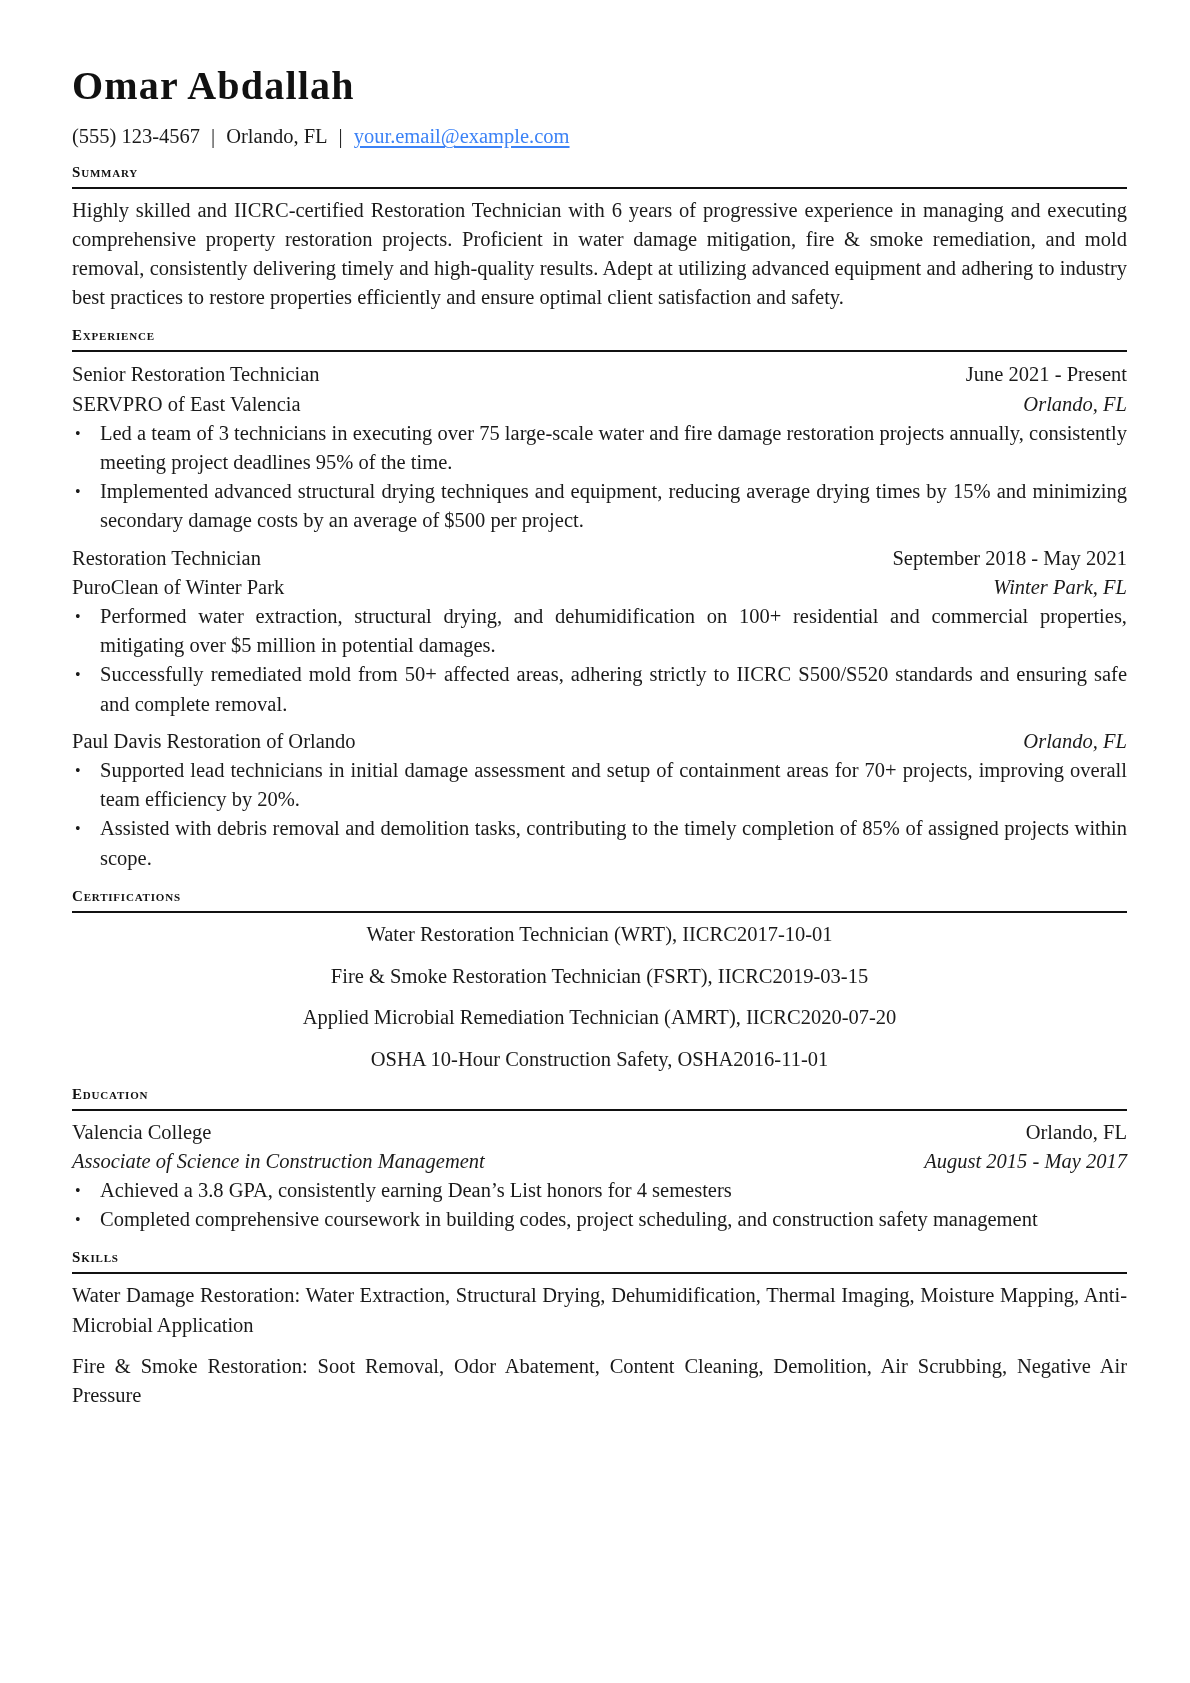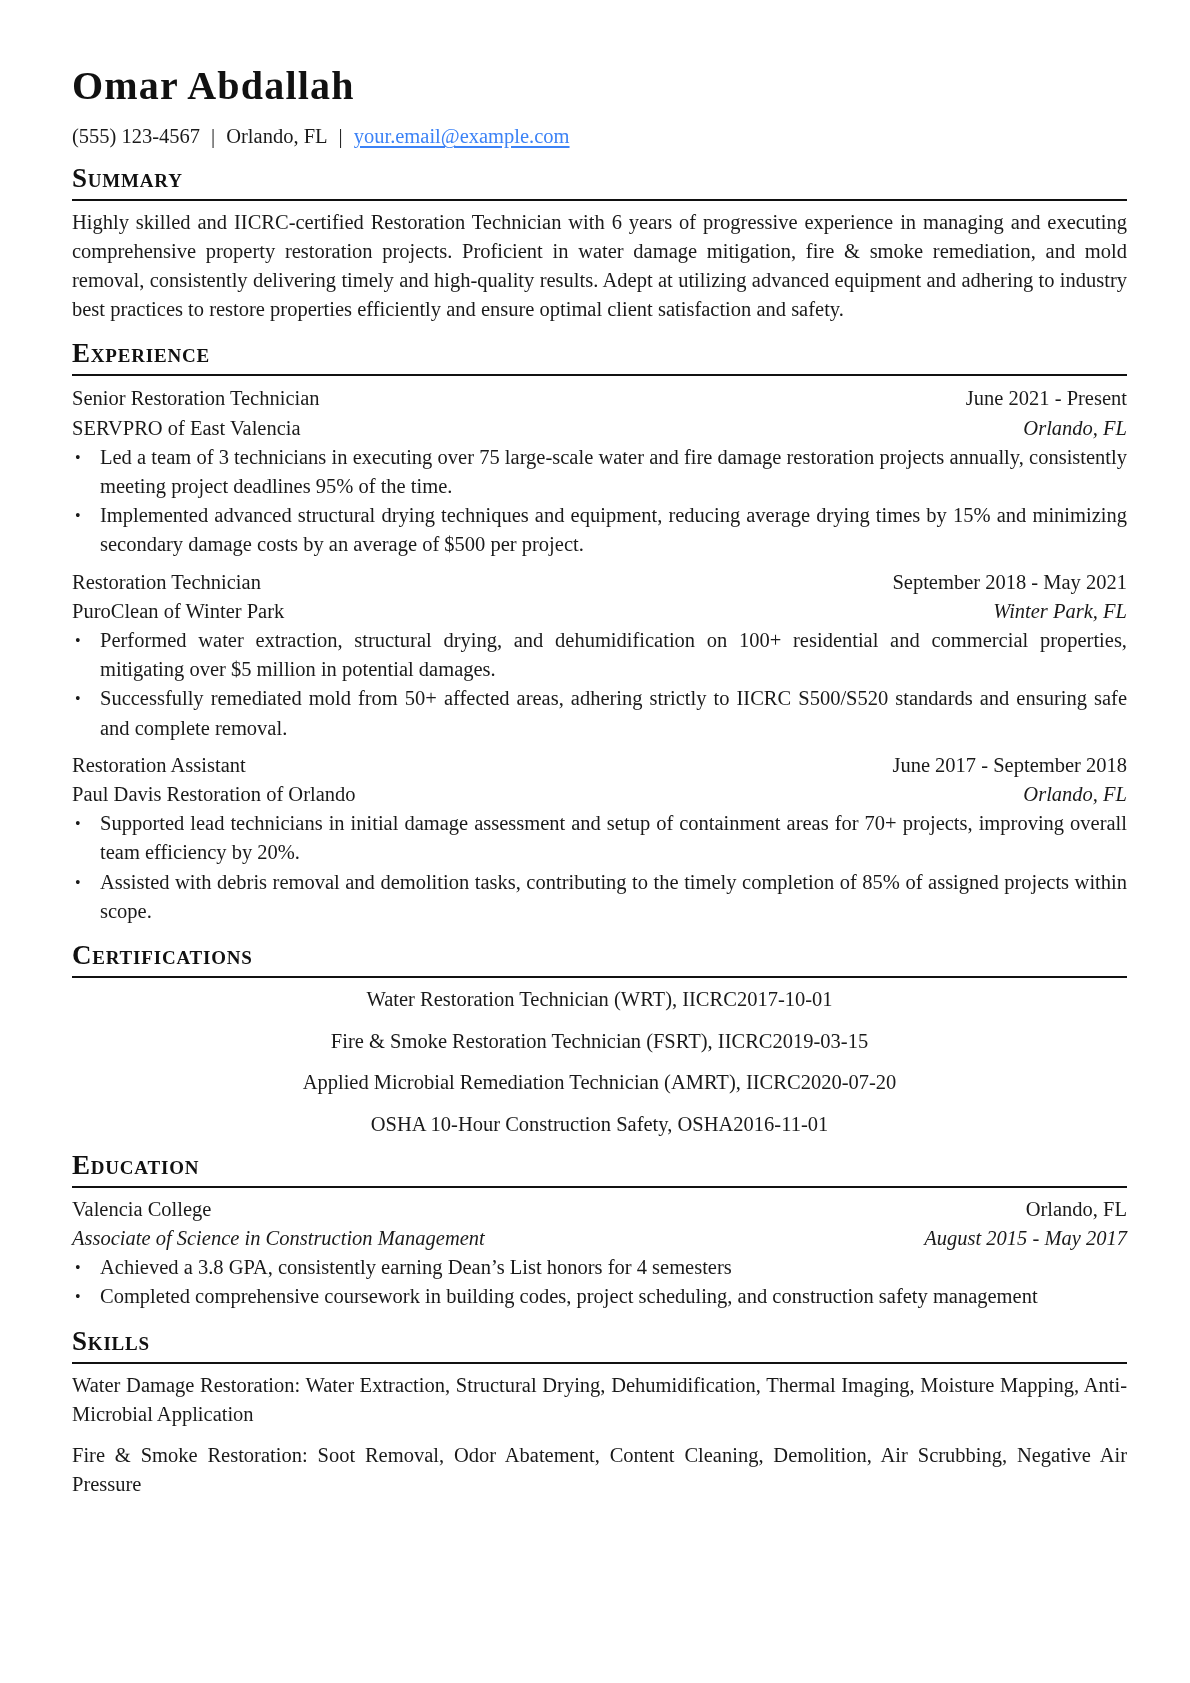--- a/index.html
+++ b/index.html
@@ -12,21 +12,21 @@
   .page { position: relative; padding: 58px 63px 0 72px; }
   .name {
     font-size: 40px; font-weight: bold; letter-spacing: 1.2px;
     line-height: 1; margin: 8px 0 0 0; color: #111;
   }
   .contact { margin-top: 18px; line-height: 1.2; font-size: 20.5px; }
   .contact .sep { margin: 0 11px; }
   .contact a { color: #3b82f6; text-decoration: underline; text-underline-offset: 3px; }
   .section { margin-top: 16px; }
   .sec-title {
-    font-size: 27px; font-weight: bold; font-variant: small-caps;
+    font-size: 15px; font-weight: bold; font-variant: small-caps;
     letter-spacing: 0.8px; line-height: 1; padding-bottom: 7px;
     border-bottom: 2px solid #111; margin-bottom: 7px; color: #111;
   }
   .para { line-height: 29.2px; text-align: justify; }
   .row { display: flex; justify-content: space-between; align-items: baseline; line-height: 29.2px; }
   .bold { font-weight: normal; }
   .ital { font-style: italic; }
   .entry { margin-top: 8px; }
   .entry:first-of-type { margin-top: 0; }
   ul.bullets { margin: 0; padding: 0 0 0 28px; list-style: none; }
@@ -82,24 +82,20 @@
         <span class="ital">Winter Park, FL</span>
       </div>
       <ul class="bullets">
         <li>Performed water extraction, structural drying, and dehumidification on 100+ residential and commercial properties, mitigating over $5 million in potential damages.</li>
         <li>Successfully remediated mold from 50+ affected areas, adhering strictly to IICRC S500/S520 standards and ensuring safe and complete removal.</li>
       </ul>
     </div>
 
     <div class="entry">
       <div class="row">
-        <span class="bold">Restoration Assistant</span>
-        <span>June 2017 - September 2018</span>
-      </div>
-      <div class="row">
         <span>Paul Davis Restoration of Orlando</span>
         <span class="ital">Orlando, FL</span>
       </div>
       <ul class="bullets">
         <li>Supported lead technicians in initial damage assessment and setup of containment areas for 70+ projects, improving overall team efficiency by 20%.</li>
         <li>Assisted with debris removal and demolition tasks, contributing to the timely completion of 85% of assigned projects within scope.</li>
       </ul>
     </div>
   </div>
 

